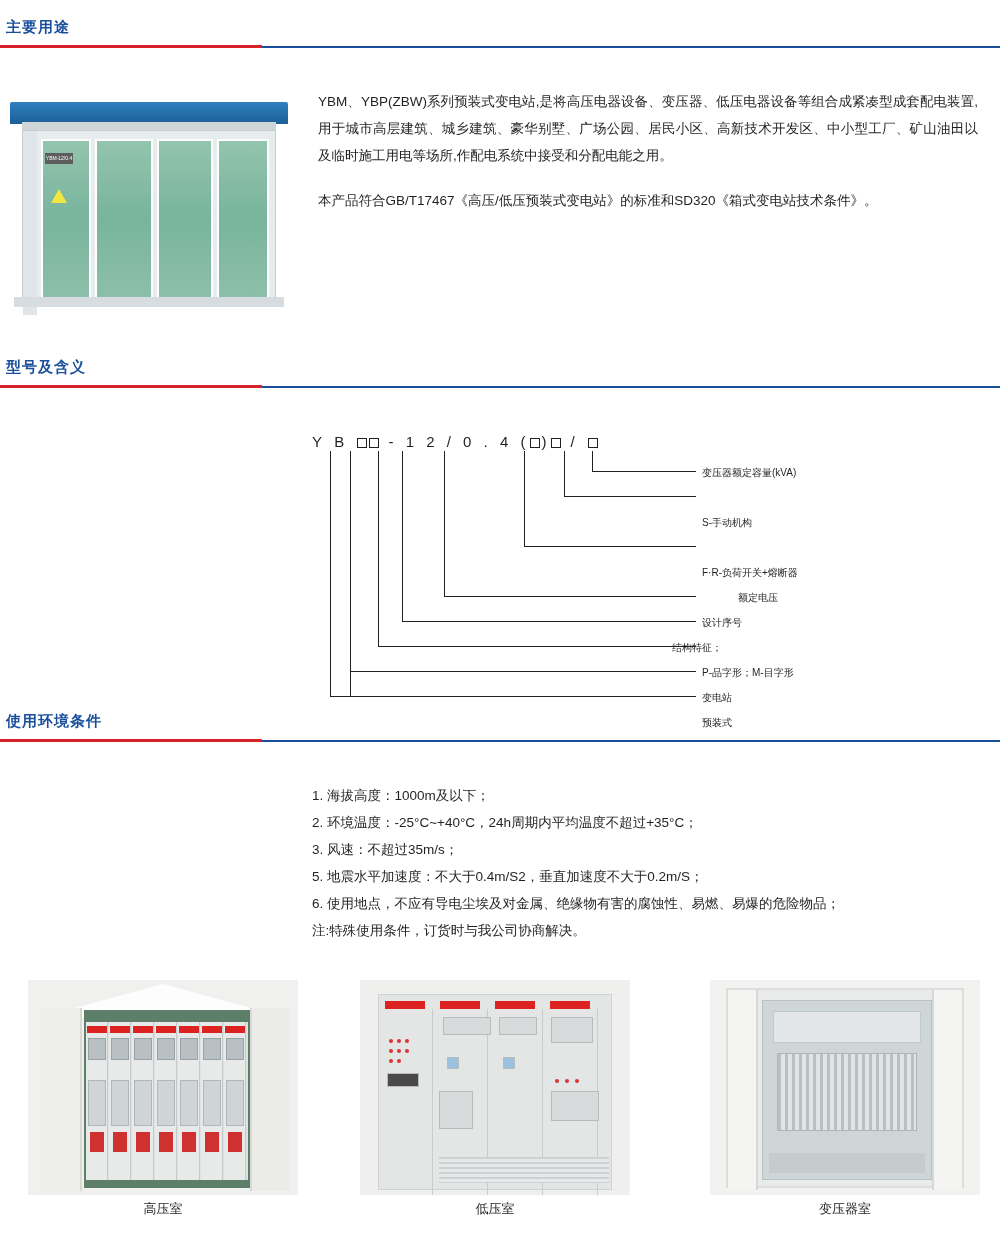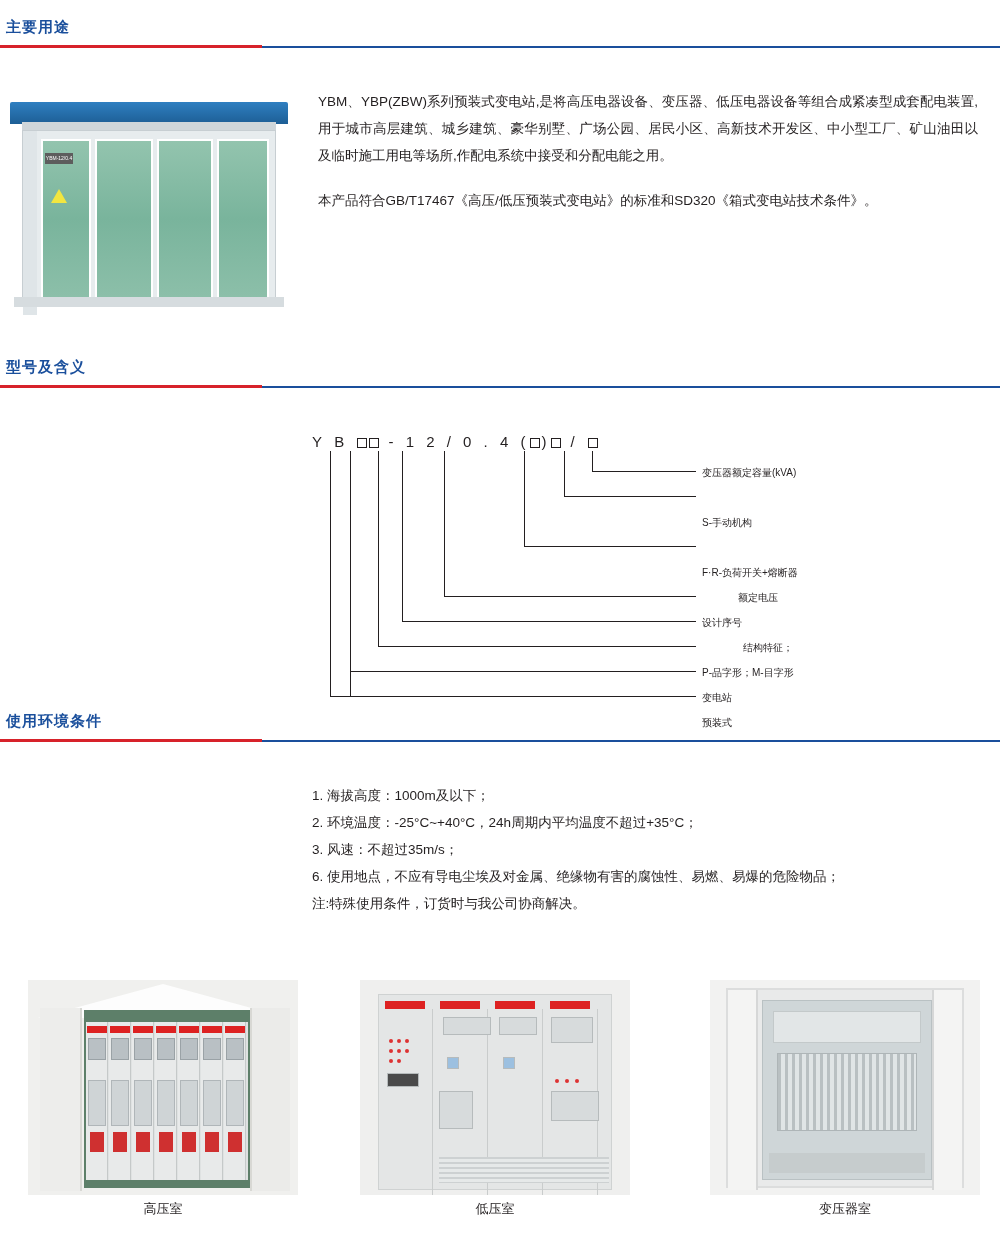--- a/index.html
+++ b/index.html
@@ -298,36 +298,37 @@
   <div class="lead lead-h" style="left:350px; top:256px; width:346px;"></div>
 
   <div class="lead lead-v" style="left:330px; top:36px; height:245px;"></div>
   <div class="lead lead-h" style="left:330px; top:281px; width:366px;"></div>
 
   <div class="legend" style="left:702px; top:45px;">变压器额定容量(kVA)</div>
   <div class="legend" style="left:702px; top:95px;">S-手动机构</div>
   <div class="legend" style="left:702px; top:145px;">F·R-负荷开关+熔断器</div>
   <div class="legend" style="left:702px; top:170px;margin-left:36px;">额定电压</div>
   <div class="legend" style="left:702px; top:195px;">设计序号</div>
-  <div class="legend" style="left:743px; top:220px;text-align:center;">结构特征；</div>
+  <div class="legend" style="left:672px; top:220px;text-align:center;">结构特征；</div>
   <div class="legend" style="left:702px; top:245px;">P-品字形；M-目字形</div>
   <div class="legend" style="left:702px; top:270px;">变电站</div>
   <div class="legend" style="left:702px; top:295px;">预装式</div>
 </div>
 
 <div class="section-head" style="top:712px;">
   <div class="title">使用环境条件</div>
   <div class="rule-red"></div>
   <div class="rule-blue"></div>
 </div>
 
 <div class="cond-list">
   <div>1. 海拔高度：1000m及以下；</div>
   <div>2. 环境温度：-25°C~+40°C，24h周期内平均温度不超过+35°C；</div>
   <div>3. 风速：不超过35m/s；</div>
+  <div>5. 地震水平加速度：不大于0.4m/S2，垂直加速度不大于0.2m/S；</div>
   <div>6. 使用地点，不应有导电尘埃及对金属、绝缘物有害的腐蚀性、易燃、易爆的危险物品；</div>
   <div>注:特殊使用条件，订货时与我公司协商解决。</div>
 </div>
 
 <div class="photos">
 
   <div class="photo-box" id="photo1">
     <div class="p1-wall"></div>
     <div class="p1-roof"></div>
     <div class="p1-inner"></div>

